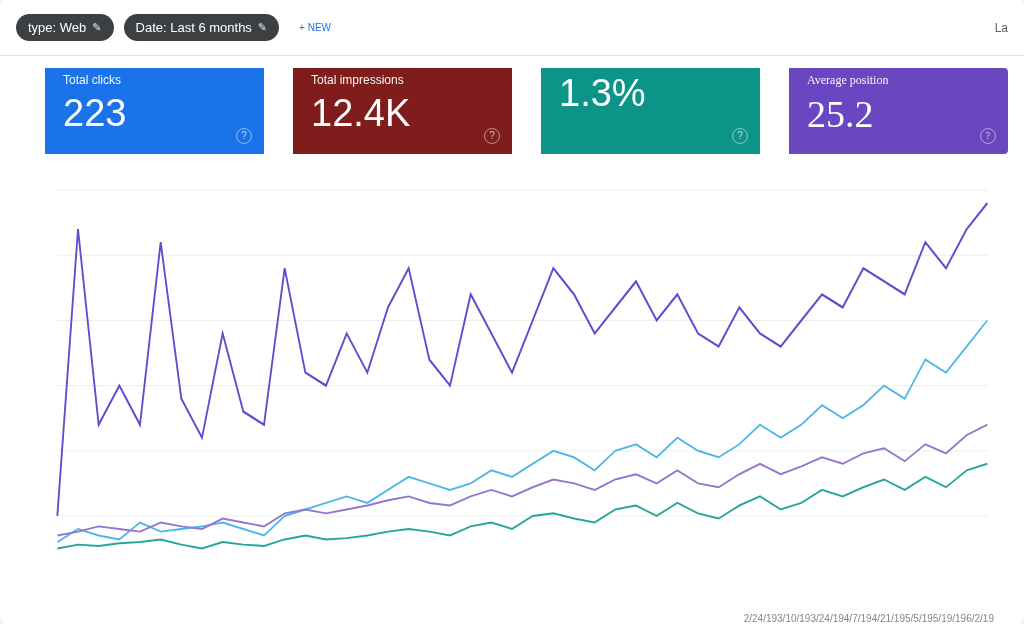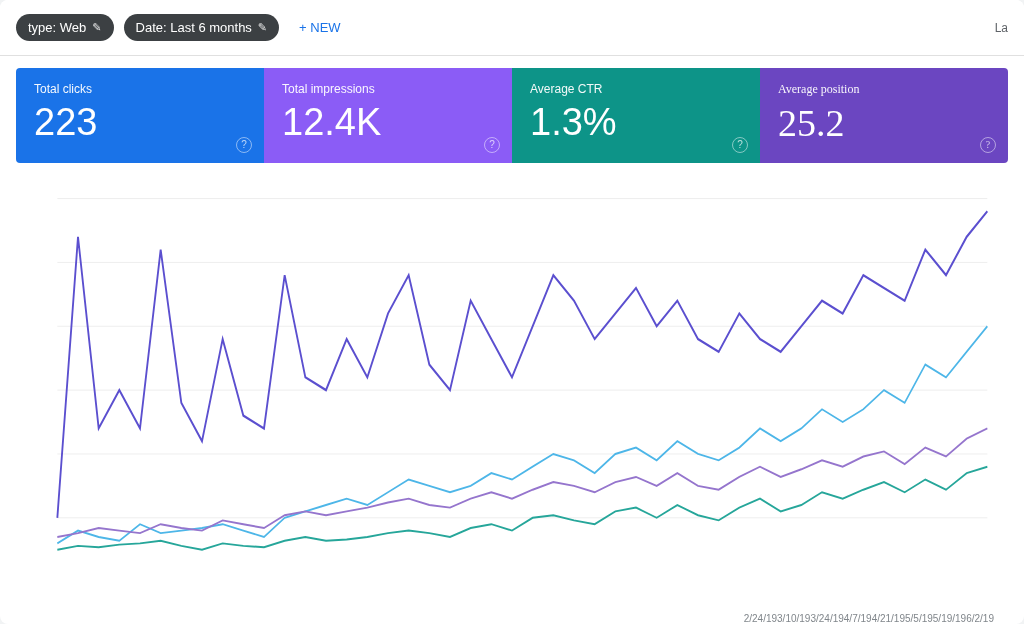--- a/index.html
+++ b/index.html
@@ -47,21 +47,21 @@
     .filter-pill .edit-icon {
       font-size: 11px;
       opacity: 0.85;
     }
 
     .new-button {
       display: flex;
       align-items: center;
       gap: 4px;
       color: #1a73e8;
-      font-size: 13px;
+      font-size: 10px;
       font-weight: 500;
       cursor: pointer;
       padding: 6px 10px;
       border-radius: 4px;
     }
 
     .toolbar-right {
       margin-left: auto;
       font-size: 12px;
       color: #5f6368;
@@ -71,27 +71,28 @@
     
     .metrics-row {
       display: flex;
       margin: 12px 16px 0 16px;
       border-radius: 4px;
       overflow: hidden;
     }
 
     .metric-card {
       flex: 1;
-      padding: 14px 18px 18px 18px;
+      padding: 5px 18px 18px 18px;
       color: #fff;
       position: relative;
+      margin-left: 29px;
     }
 
     .metric-card.clicks { background: #1a73e8; }
-    .metric-card.impressions { background: #8b5cf6; }
+    .metric-card.impressions { background: #7f1d1d; }
     .metric-card.ctr { background: #1e8e3e; background: #0d9488; }
     .metric-card.position { background: #7c4dff; background: #6b46c1; font-family: Liberation Serif, serif; }
 
     .metric-card .metric-label {
       font-size: 12px;
       font-weight: 400;
       margin-bottom: 6px;
       opacity: 0.95;
     }
 
@@ -166,21 +167,20 @@
       <div class="help-icon">?</div>
     </div>
 
     <div class="metric-card impressions">
       <div class="metric-label">Total impressions</div>
       <div class="metric-value">12.4K</div>
       <div class="help-icon">?</div>
     </div>
 
     <div class="metric-card ctr">
-      <div class="metric-label">Average CTR</div>
       <div class="metric-value">1.3%</div>
       <div class="help-icon">?</div>
     </div>
 
     <div class="metric-card position">
       <div class="metric-label">Average position</div>
       <div class="metric-value">25.2</div>
       <div class="help-icon">?</div>
     </div>
   </div>

